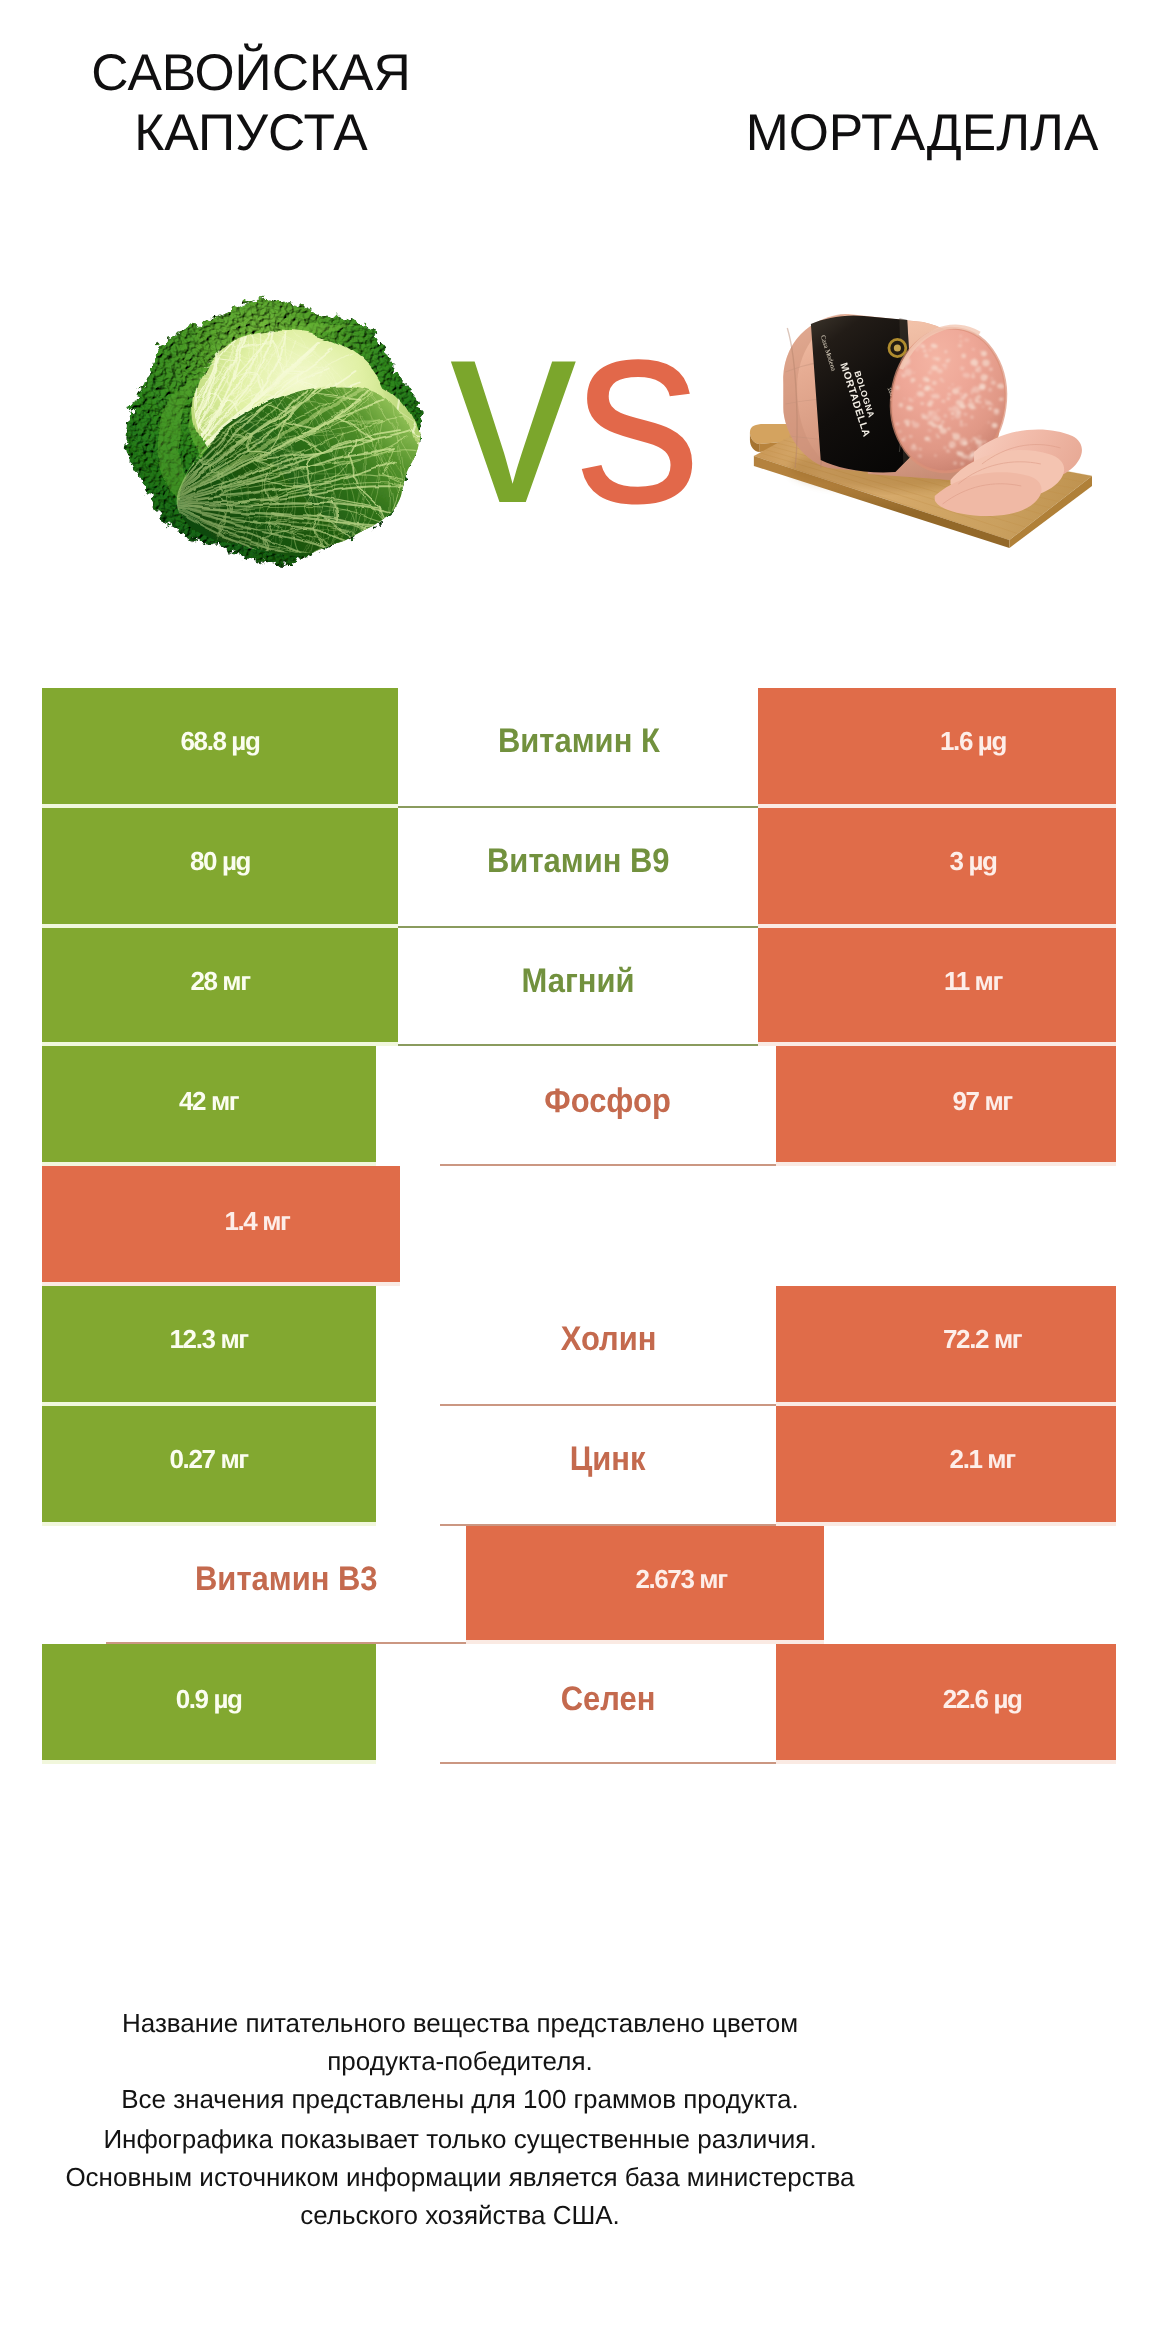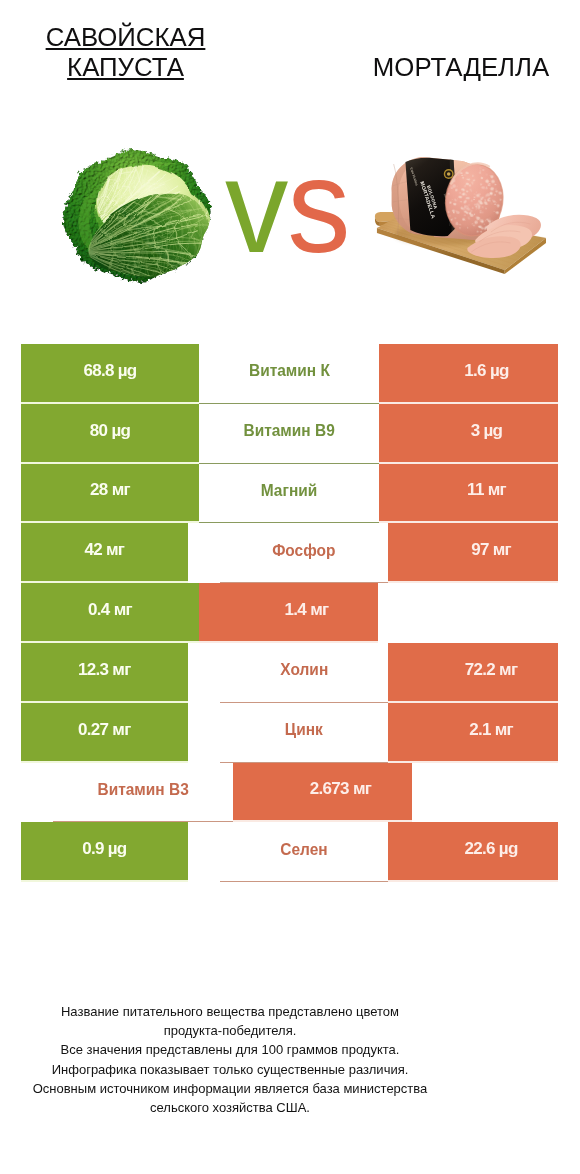--- a/index.html
+++ b/index.html
@@ -4,38 +4,38 @@
 <style>
   html,body{margin:0;padding:0;}
   body{width:580px;height:1174px;background:#ffffff;
        font-family:"Liberation Sans",sans-serif;
        -webkit-font-smoothing:antialiased;}
   .page{position:relative;width:580px;height:1174px;overflow:hidden;background:#ffffff;}
 
   
   .title{position:absolute;color:#100f10;font-size:25.8px;line-height:30px;
          letter-spacing:0px;text-align:center;font-weight:400;}
-  .title-left{left:0;top:22px;width:251px;text-decoration:underline;}
+  .title-left{left:0;top:22px;width:251px;}
   .title-right{left:336px;top:52px;width:250px;}
 
   
   .hero{position:absolute;left:0;top:140px;width:580px;height:160px;}
   .food-img{position:absolute;}
   #cabbage{left:58px;top:7px;width:159px;height:139px;}
   #mortadella{left:373px;top:6px;width:173px;height:136px;}
   .vs{position:absolute;left:225px;top:140px;font-size:133px;line-height:133px;
       font-weight:400;letter-spacing:-1px;transform:scaleX(0.952);transform-origin:left top;}
   .vs .v{color:#7ba62c;}
   .vs .s{color:#e2684a;}
 
   
   .table{position:absolute;left:21px;top:344px;width:537px;}
   .row{display:flex;height:59.8px;}
   .cell{display:flex;align-items:center;justify-content:center;padding-bottom:4px;
-        font-size:17px;font-weight:700;letter-spacing:-0.7px;box-sizing:border-box;}
+        font-size:13px;font-weight:700;letter-spacing:-0.7px;box-sizing:border-box;}
   .cell.left{width:178px;color:#fbfdf0;background:#82a830;
              border-bottom:2px solid #f1f7dc;}
   .cell.right{width:179px;color:#fdeee9;background:#e06c49;
               border-bottom:2px solid #faeae3;padding-left:36px;}
   .cell.mid{width:180px;font-size:17px;letter-spacing:0px;background:#ffffff;}
   .cell.mid span{display:inline-block;transform:scaleX(0.91);}
   .cell.mid.g{color:#72913e;border-bottom:1px solid #8a9b5e;}
   .cell.mid.o{color:#c46a4e;border-bottom:1px solid #cb9782;margin-left:32px;}
 
   
@@ -1629,21 +1629,20 @@
         <div class="cell right">11 мг</div>
       </div>
       <div class="row">
         <div class="cell left">42 мг</div>
         <div class="cell mid o">
           <span>Фосфор</span>
         </div>
         <div class="cell right">97 мг</div>
       </div>
       <div class="row">
-        <div class="cell left">0.4 мг</div>
         <div class="cell right">1.4 мг</div>
       </div>
       <div class="row">
         <div class="cell left">12.3 мг</div>
         <div class="cell mid o">
           <span>Холин</span>
         </div>
         <div class="cell right">72.2 мг</div>
       </div>
       <div class="row">

